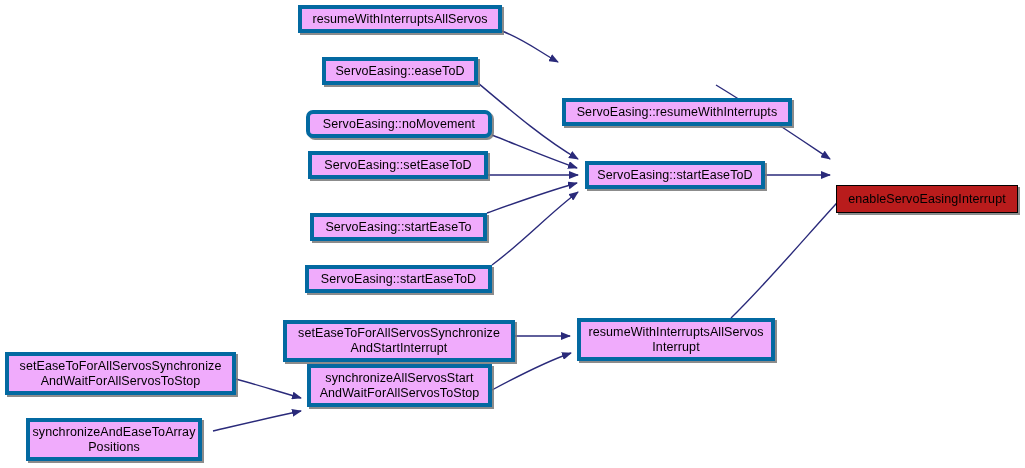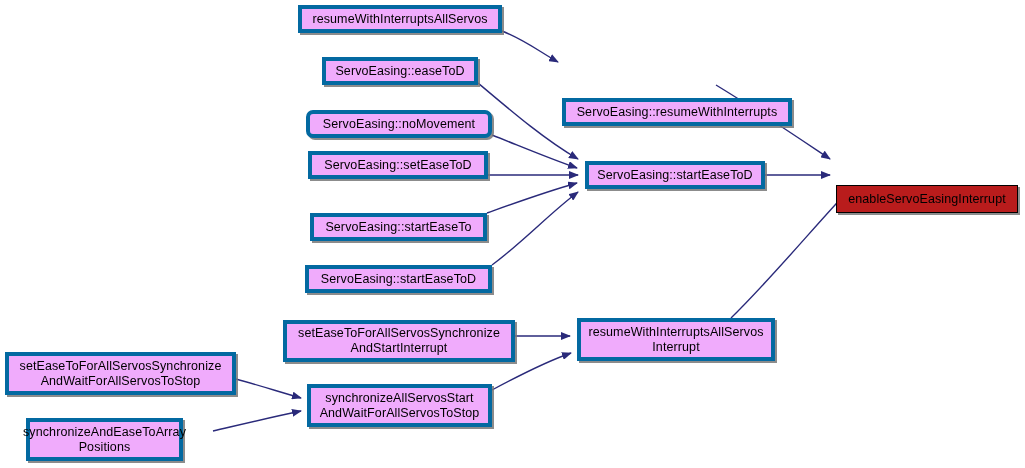--- a/index.html
+++ b/index.html
@@ -78,23 +78,23 @@
       <div class="node" style="left: 298px; top: 5px; width: 204px; height: 28px;">resumeWithInterruptsAllServos</div>
       <div class="node" style="left: 322px; top: 57px; width: 156px; height: 28px;">ServoEasing::easeToD</div>
       <div class="node" style="left: 306px; top: 110px; width: 186px; height: 28px; border-radius: 7px;">ServoEasing::noMovement</div>
       <div class="node" style="left: 308px; top: 151px; width: 180px; height: 28px;">ServoEasing::setEaseToD</div>
       <div class="node" style="left: 310px; top: 213px; width: 177px; height: 28px;">ServoEasing::startEaseTo</div>
       <div class="node" style="left: 305px; top: 265px; width: 187px; height: 28px;">ServoEasing::startEaseToD</div>
       <div class="node" style="left: 283px; top: 320px; width: 232px; height: 42px;">setEaseToForAllServosSynchronize
 AndStartInterrupt</div>
       <div class="node" style="left: 5px; top: 352px; width: 231px; height: 43px;">setEaseToForAllServosSynchronize
 AndWaitForAllServosToStop</div>
-      <div class="node" style="left: 307px; top: 384px; width: 185px; height: 43px;">synchronizeAllServosStart
+      <div class="node" style="left: 307px; top: 364px; width: 185px; height: 43px;">synchronizeAllServosStart
 AndWaitForAllServosToStop</div>
-      <div class="node" style="left: 26px; top: 418px; width: 157px; height: 43px;">synchronizeAndEaseToArray
+      <div class="node" style="left: 26px; top: 418px; width: 176px; height: 43px;">synchronizeAndEaseToArray
 Positions</div>
       <div class="node" style="left: 562px; top: 57px; width: 230px; height: 28px; margin-top: 41px;">ServoEasing::resumeWithInterrupts</div>
       <div class="node" style="left: 585px; top: 161px; width: 180px; height: 28px;">ServoEasing::startEaseToD</div>
       <div class="node" style="left: 577px; top: 318px; width: 198px; height: 43px;">resumeWithInterruptsAllServos
 Interrupt</div>
       <div class="node highlight" style="left: 836px; top: 161px; width: 182px; height: 28px;">enableServoEasingInterrupt</div>
     </div>
 
 </div>
 

